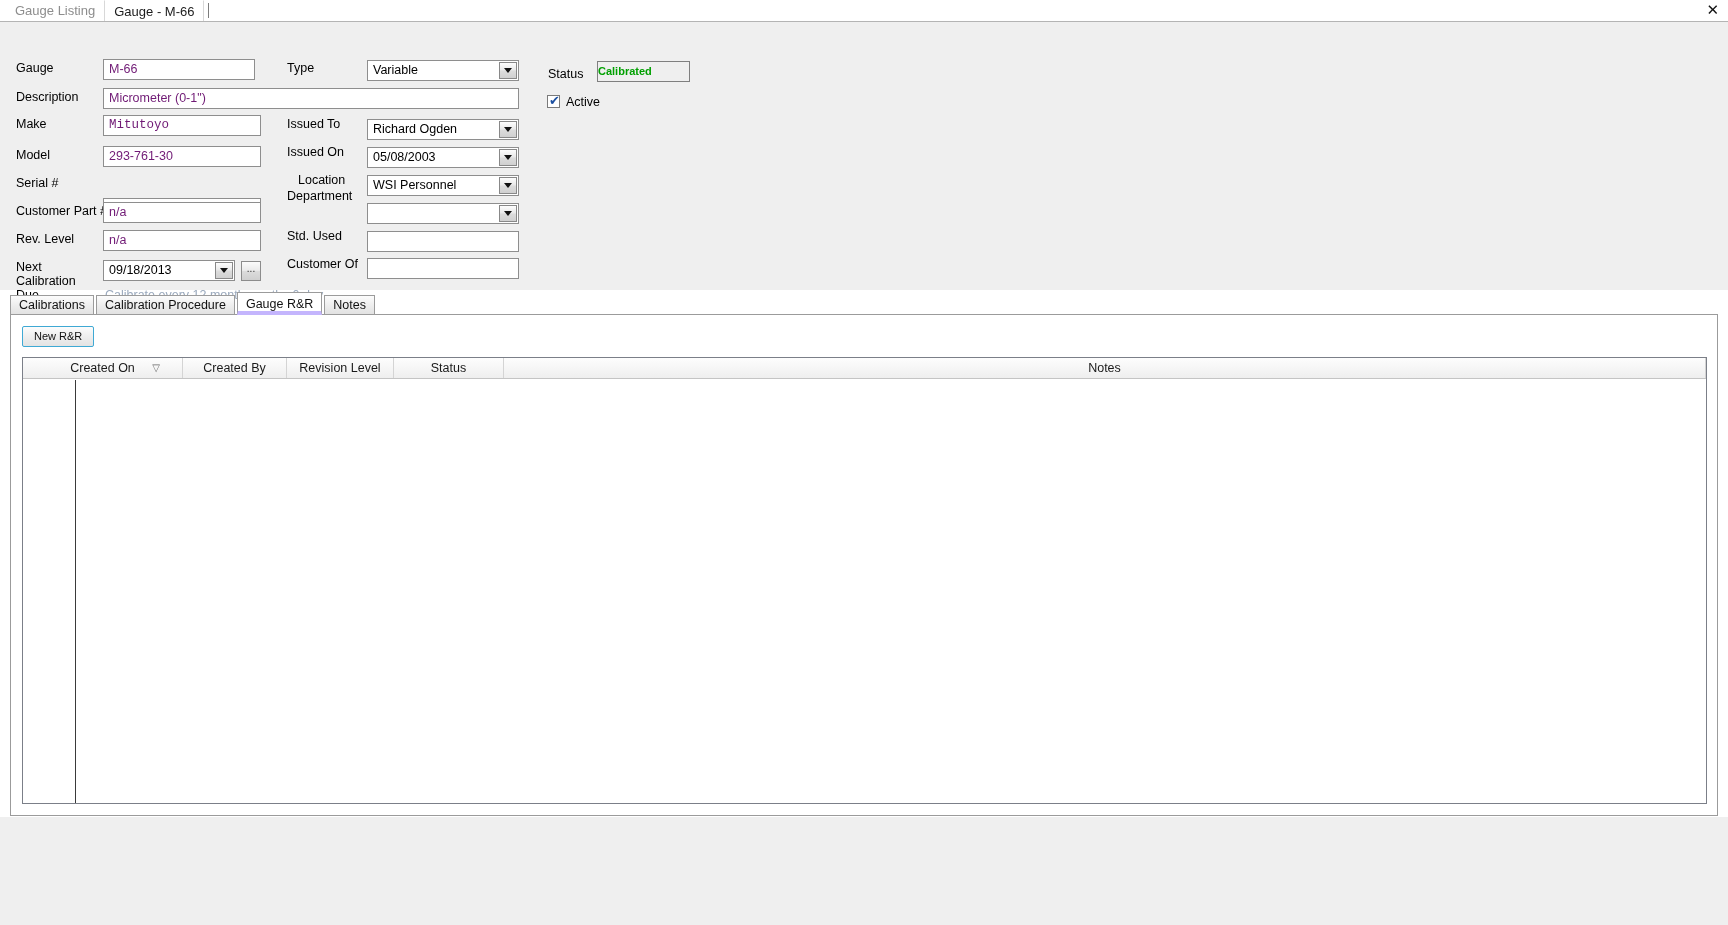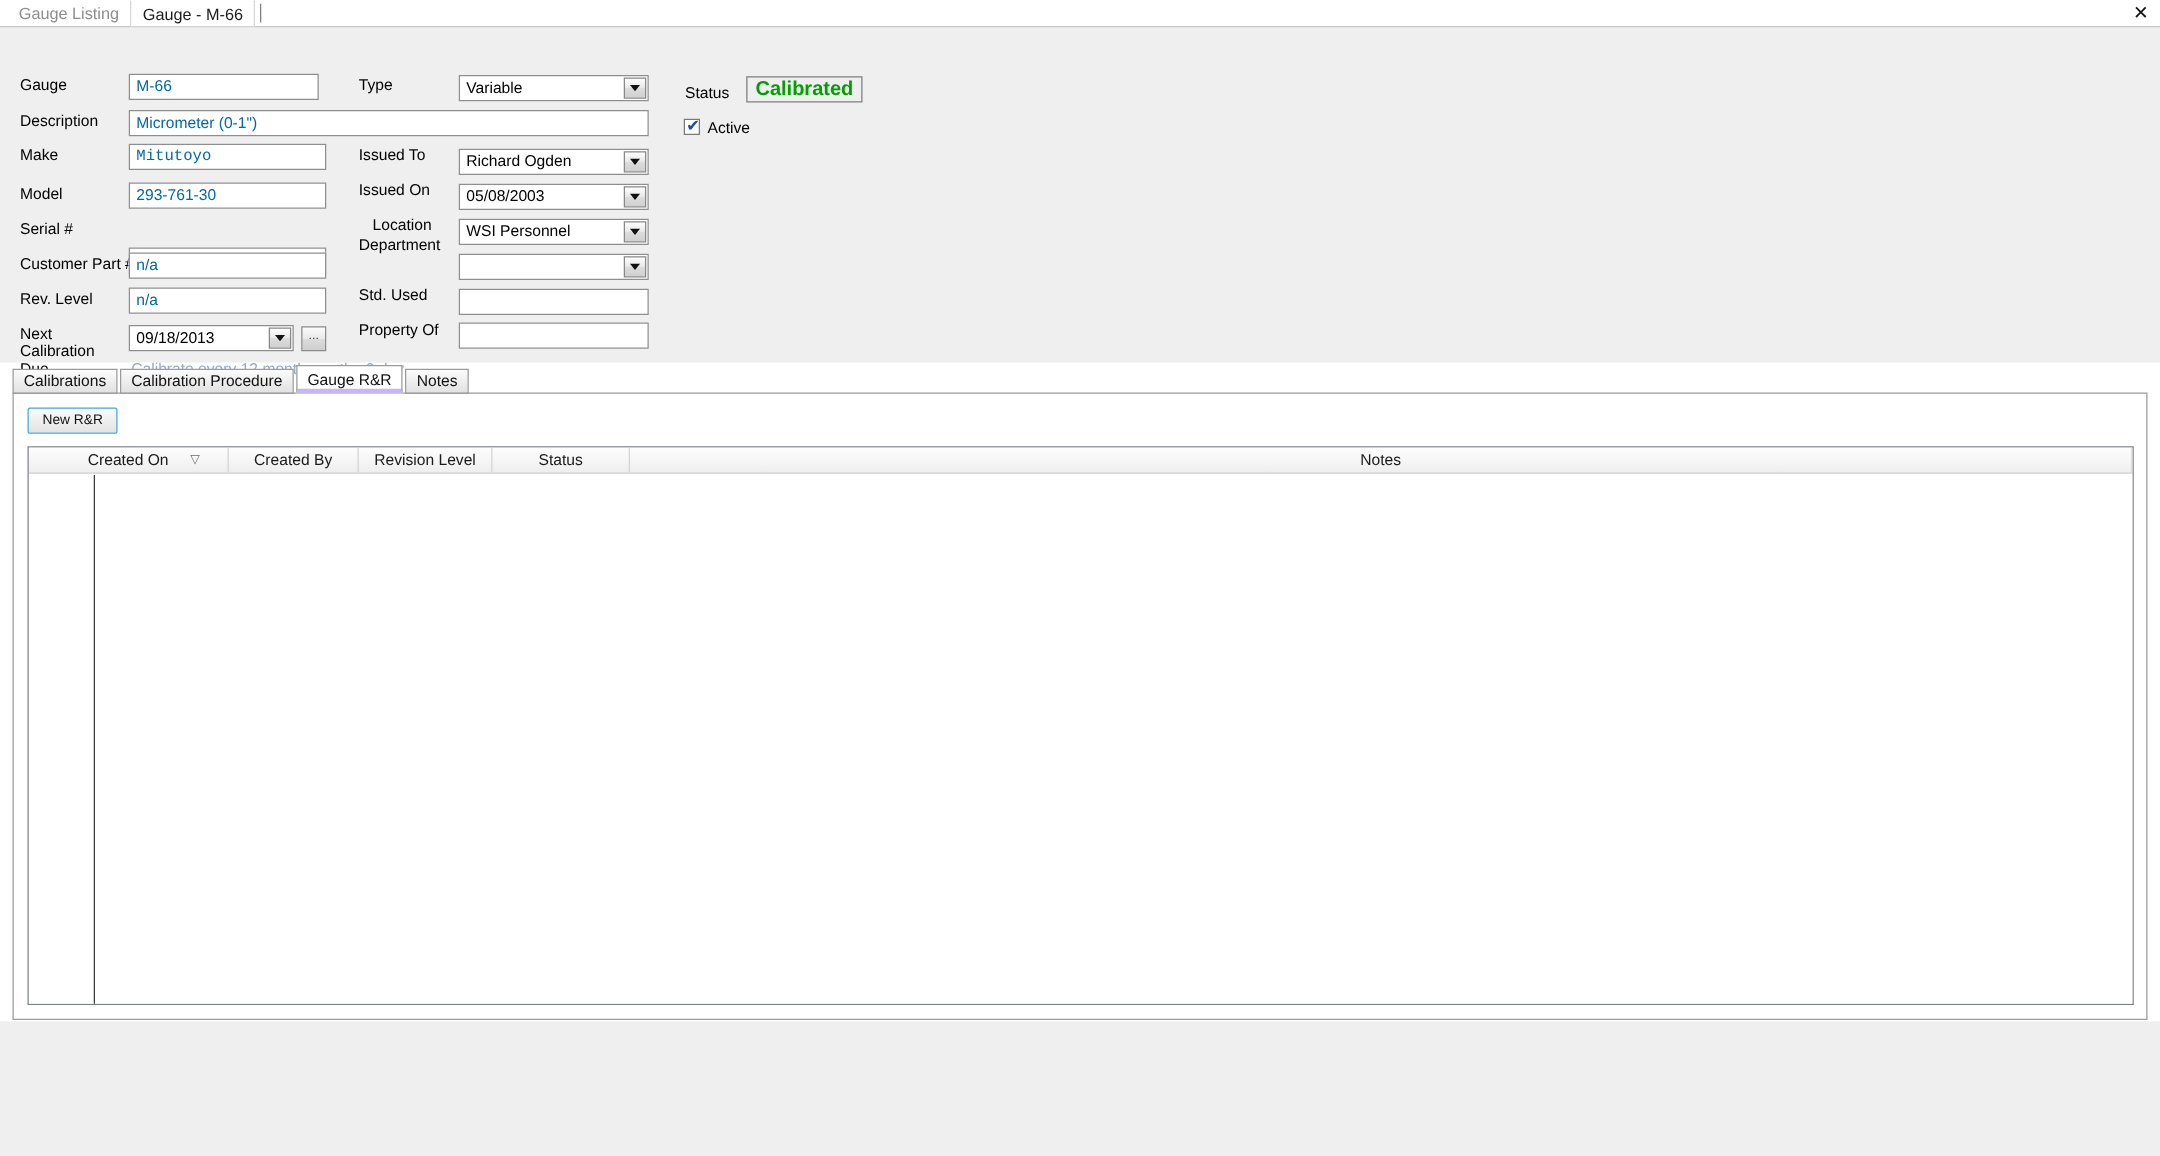--- a/index.html
+++ b/index.html
@@ -68,21 +68,21 @@
     white-space: nowrap;
   }
   .tbox {
     position: absolute;
     background: #ffffff;
     border: 1px solid #8e8e8e;
     height: 21px;
     line-height: 19px;
     padding: 0 0 0 5px;
     font-size: 12.5px;
-    color: #0369a1;
+    color: #701a75;
     overflow: hidden;
     white-space: nowrap;
   }
   .combo {
     position: absolute;
     background: #ffffff;
     border: 1px solid #8e8e8e;
     height: 21px;
     display: flex;
     align-items: stretch;
@@ -122,23 +122,23 @@
     text-align: center;
     line-height: 13px;
     cursor: pointer;
   }
   #status-box {
     position: absolute;
     background: #efefef;
     border: 1px solid #7f7f7f;
     height: 21px;
     line-height: 19px;
-    text-align: center;
+    text-align: left;
     font-weight: bold;
-    font-size: 16px;
+    font-size: 11px;
   }
   #active-check {
     position: absolute;
     width: 13px; height: 13px;
     background: #fff;
     border: 1px solid #7a7a7a;
     cursor: pointer;
   }
   #active-check .tick {
     position: absolute;
@@ -304,21 +304,21 @@
   </div>
   <div class="dotbtn" style="left:241px; top:239px;">...</div>
   <div class="note" style="left:105px; top:266px;">Calibrate every 12 months on the 0 day</div>
 
   <div class="lbl" style="left:287px; top:39px;">Type</div>
   <div class="lbl" style="left:287px; top:95px;">Issued To</div>
   <div class="lbl" style="left:287px; top:123px;">Issued On</div>
   <div class="lbl" style="left:298px; top:151px;text-align:center;">Location</div>
   <div class="lbl" style="left:287px; top:167px;">Department</div>
   <div class="lbl" style="left:287px; top:207px;">Std. Used</div>
-  <div class="lbl" style="left:287px; top:235px;">Property Of</div>
+  <div class="lbl" style="left:287px; top:235px;">Customer Of</div>
 
   <div class="combo" style="left:367px; top:38px;  width:152px;">
     <div class="cval">Variable</div>
     <div class="cbtn">
         <span class="ar"></span>
       </div>
   </div>
   <div class="combo" style="left:367px; top:97px;  width:152px;">
     <div class="cval">Richard Ogden</div>
     <div class="cbtn">

